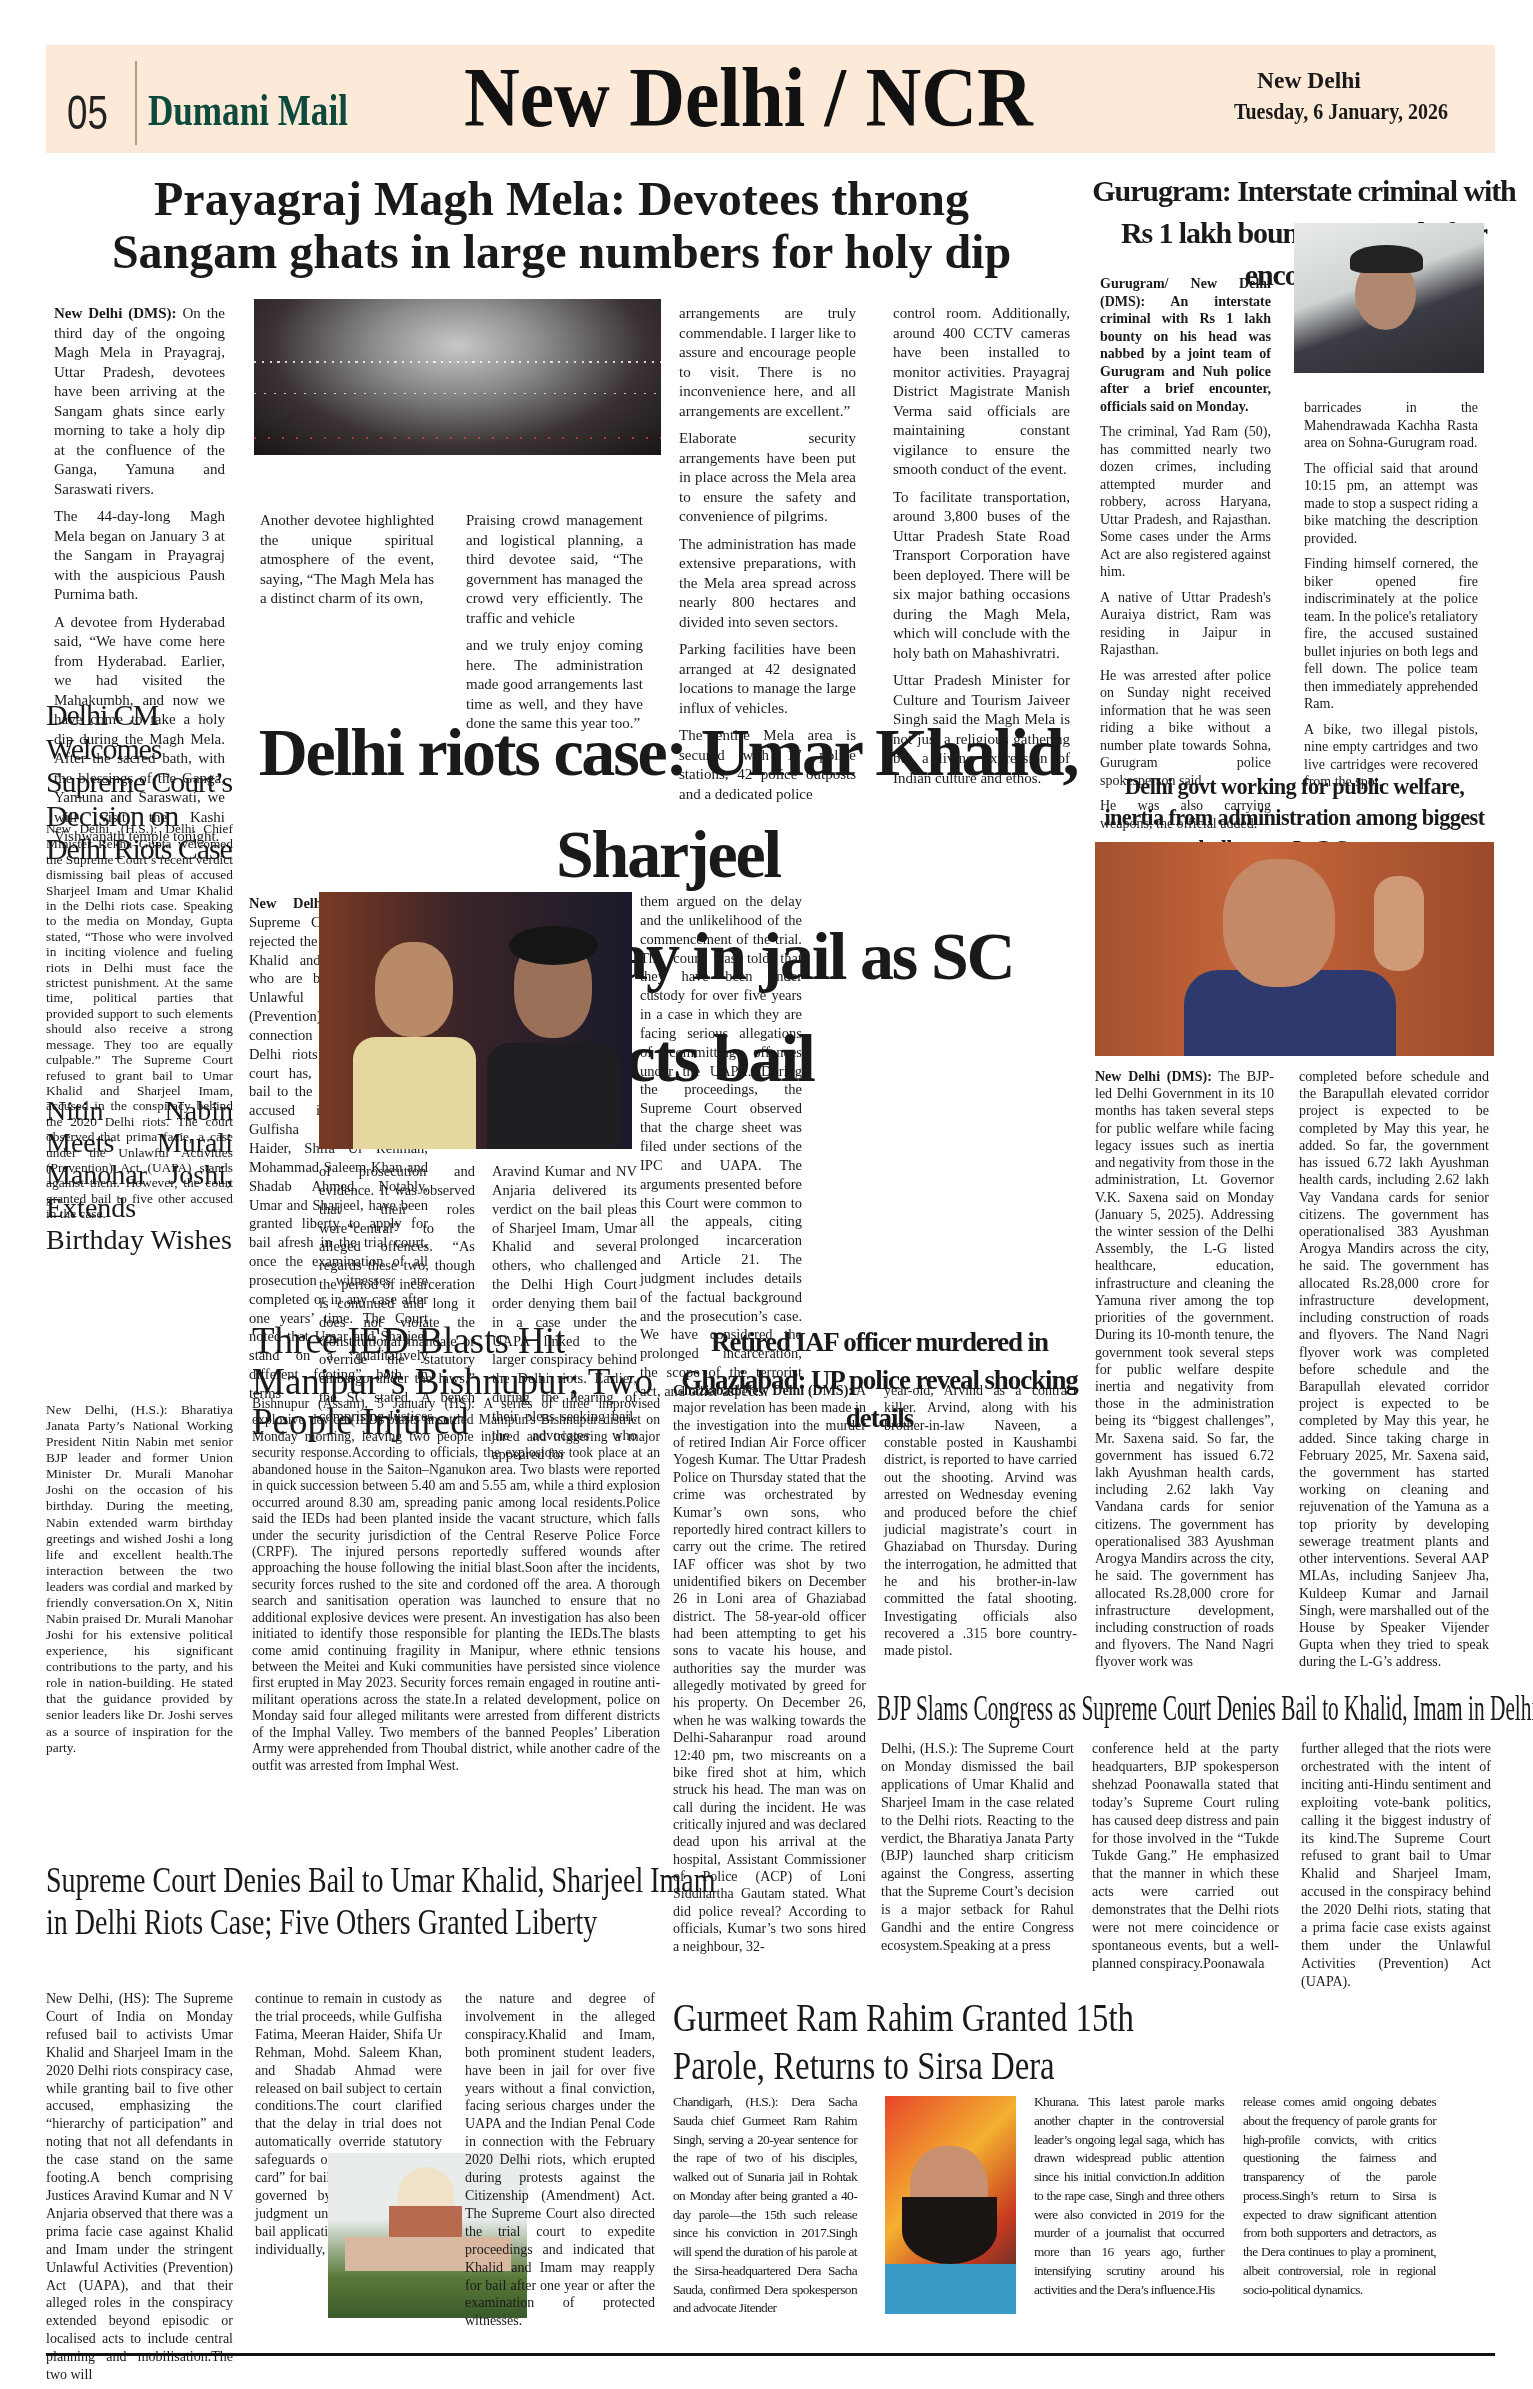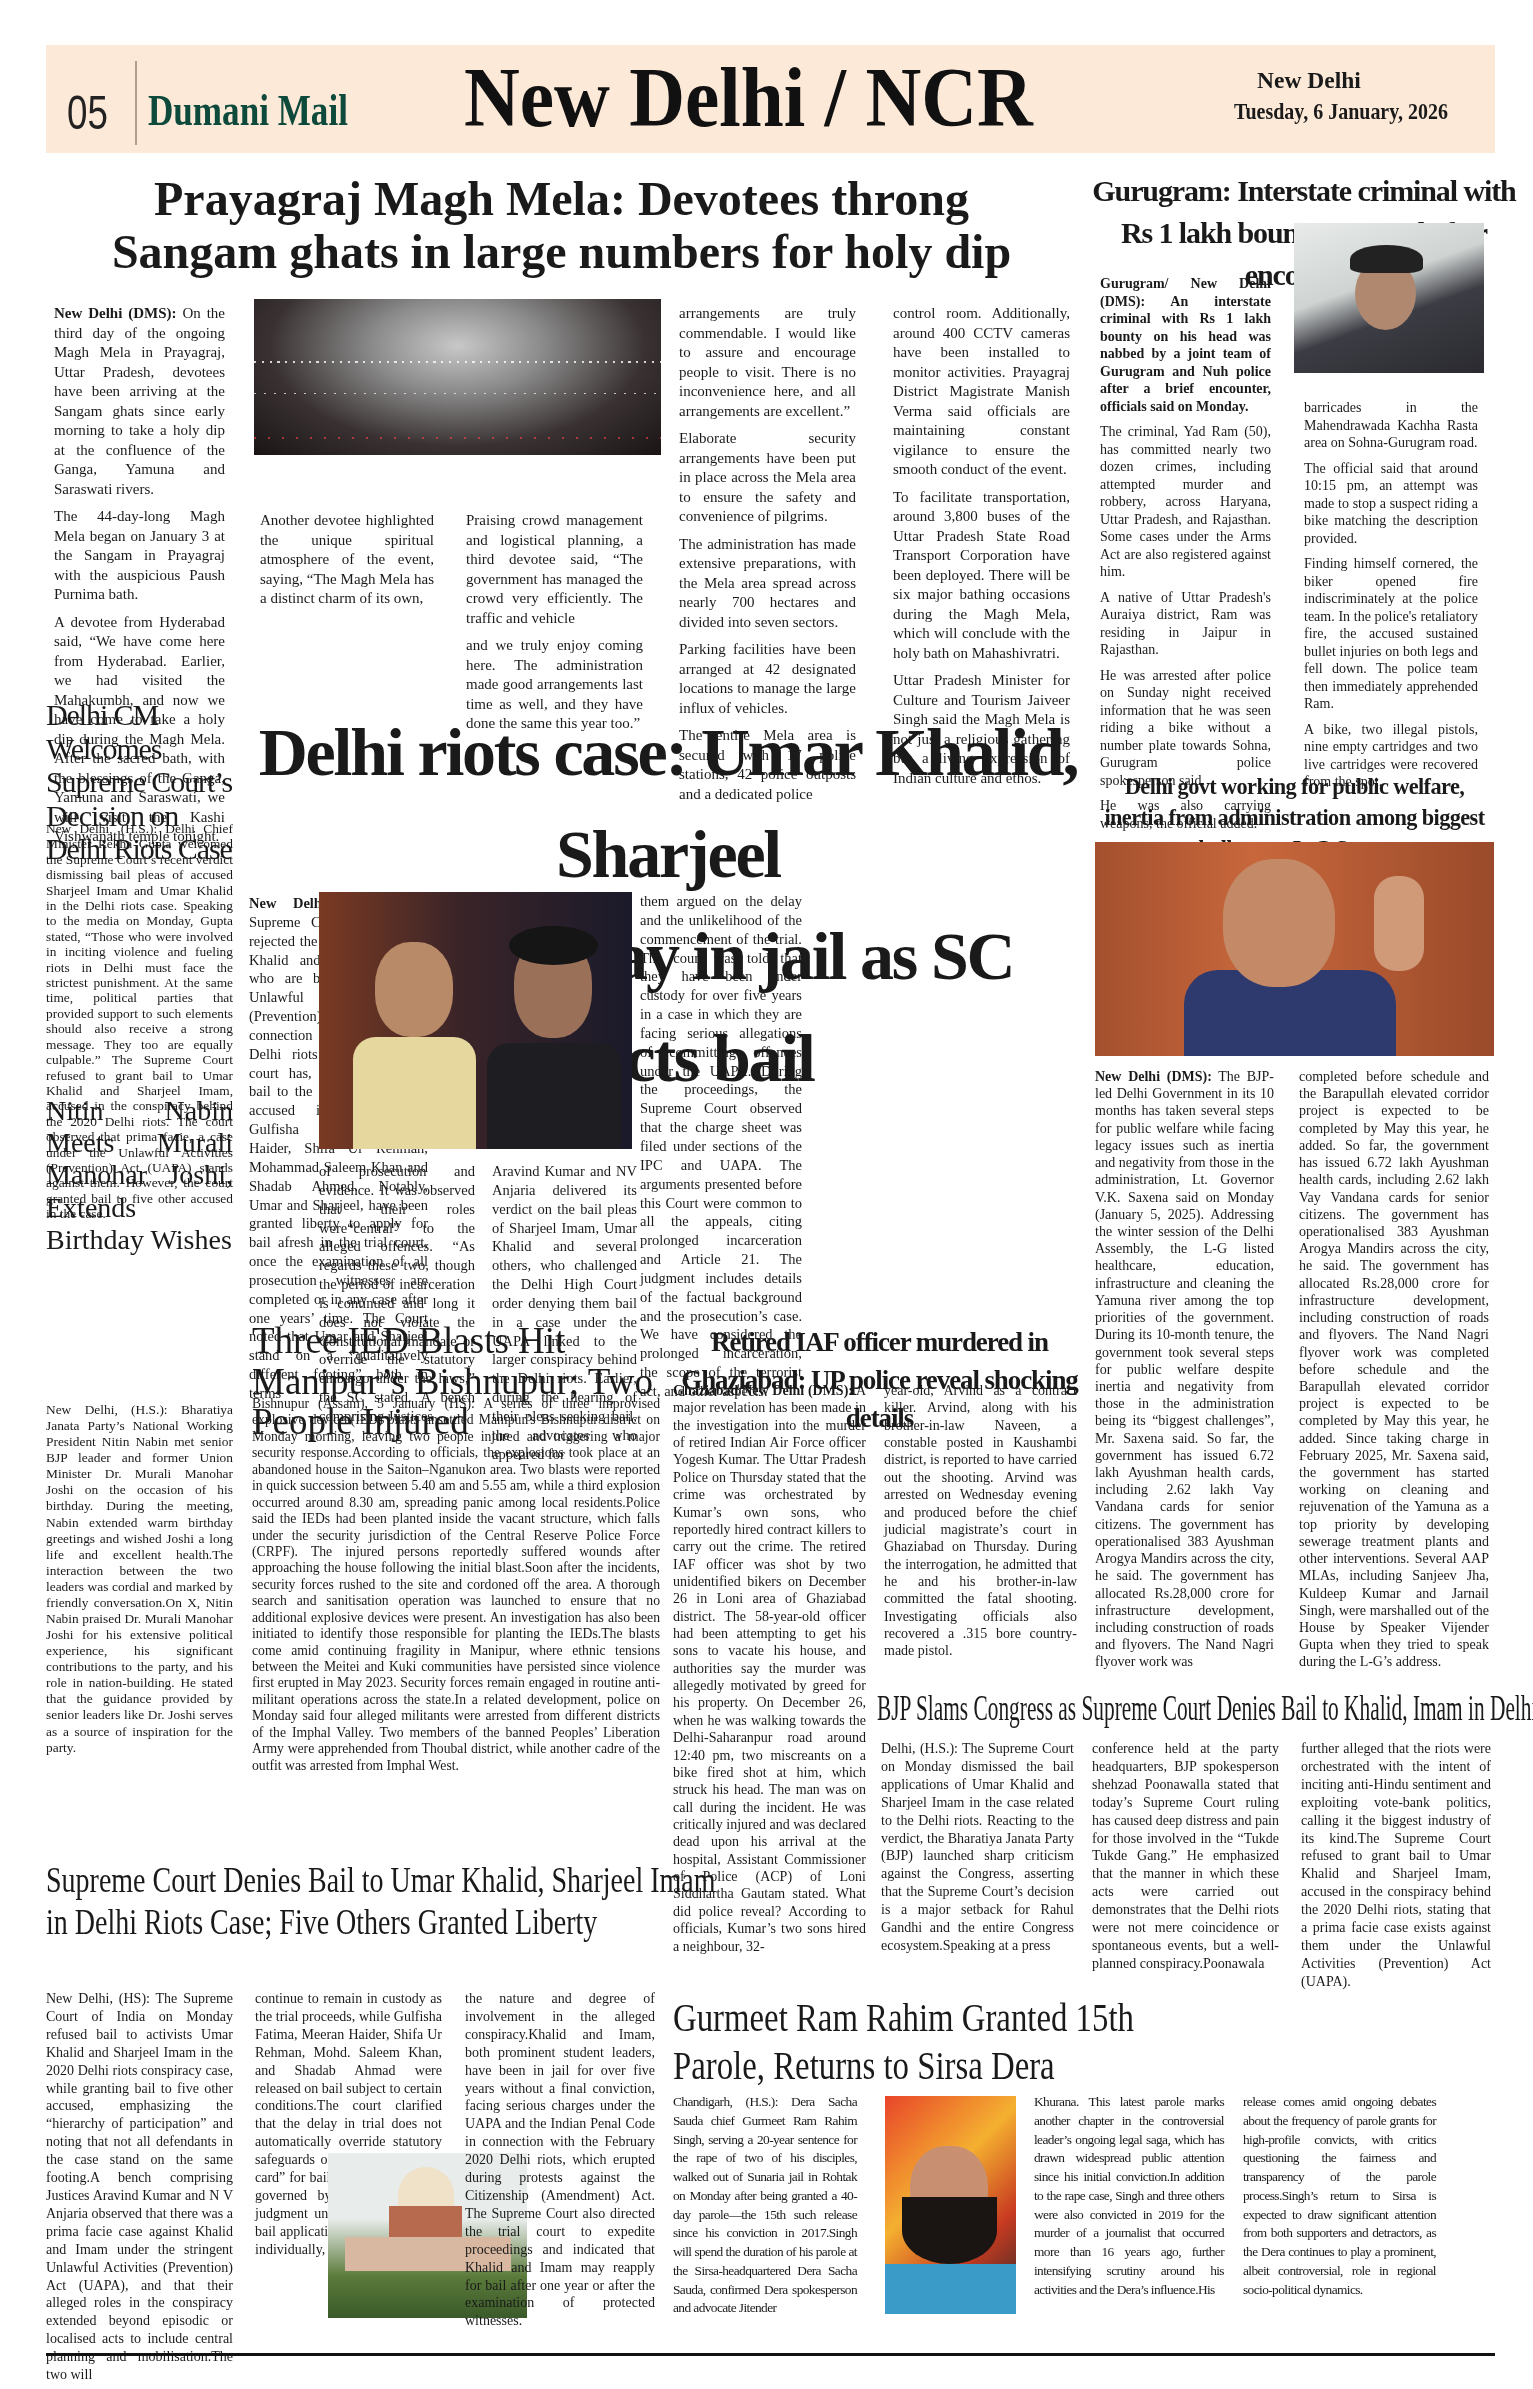--- a/index.html
+++ b/index.html
@@ -45,23 +45,23 @@
   <div style="position:absolute;left:0;right:0;bottom:10%;height:2.2px;background:repeating-linear-gradient(90deg,#f44 0 1.7px,transparent 1.7px 14px);opacity:.6;"></div>
 </div>
 <div class="col" style="left:252px;top:503px;width:190px;">
   <p>Another devotee highlighted the unique spiritual atmosphere of the event, saying, “The Magh Mela has a distinct charm of its own,</p>
 </div>
 <div class="col" style="left:458px;top:503px;width:193px;">
   <p>Praising crowd management and logistical planning, a third devotee said, “The government has managed the crowd very efficiently. The traffic and vehicle</p>
   <p>and we truly enjoy coming here. The administration made good arrangements last time as well, and they have done the same this year too.”</p>
 </div>
 <div class="col" style="left:671px;top:296px;width:193px;">
-  <p>arrangements are truly commendable. I would like to assure and encourage people to visit. There is no inconvenience here, and all arrangements are excellent.”</p>
+  <p>arrangements are truly commendable. I larger like to assure and encourage people to visit. There is no inconvenience here, and all arrangements are excellent.”</p>
   <p>Elaborate security arrangements have been put in place across the Mela area to ensure the safety and convenience of pilgrims.</p>
-  <p>The administration has made extensive preparations, with the Mela area spread across nearly 700 hectares and divided into seven sectors.</p>
+  <p>The administration has made extensive preparations, with the Mela area spread across nearly 800 hectares and divided into seven sectors.</p>
   <p>Parking facilities have been arranged at 42 designated locations to manage the large influx of vehicles.</p>
   <p>The entire Mela area is secured with 17 police stations, 42 police outposts and a dedicated police</p>
 </div>
 <div class="col" style="left:885px;top:296px;width:193px;">
   <p>control room. Additionally, around 400 CCTV cameras have been installed to monitor activities. Prayagraj District Magistrate Manish Verma said officials are maintaining constant vigilance to ensure the smooth conduct of the event.</p>
   <p>To facilitate transportation, around 3,800 buses of the Uttar Pradesh State Road Transport Corporation have been deployed. There will be six major bathing occasions during the Magh Mela, which will conclude with the holy bath on Mahashivratri.</p>
   <p>Uttar Pradesh Minister for Culture and Tourism Jaiveer Singh said the Magh Mela is not just a religious gathering but a living expression of Indian culture and ethos.</p>
 </div>
 
 <div class="hl" style="left:1092px;top:170px;width:424px;font-size:30px;line-height:1.4;font-weight:bold;letter-spacing:-1.1px;">Gurugram: Interstate criminal with Rs 1 lakh bounty arrested after encounter</div>

